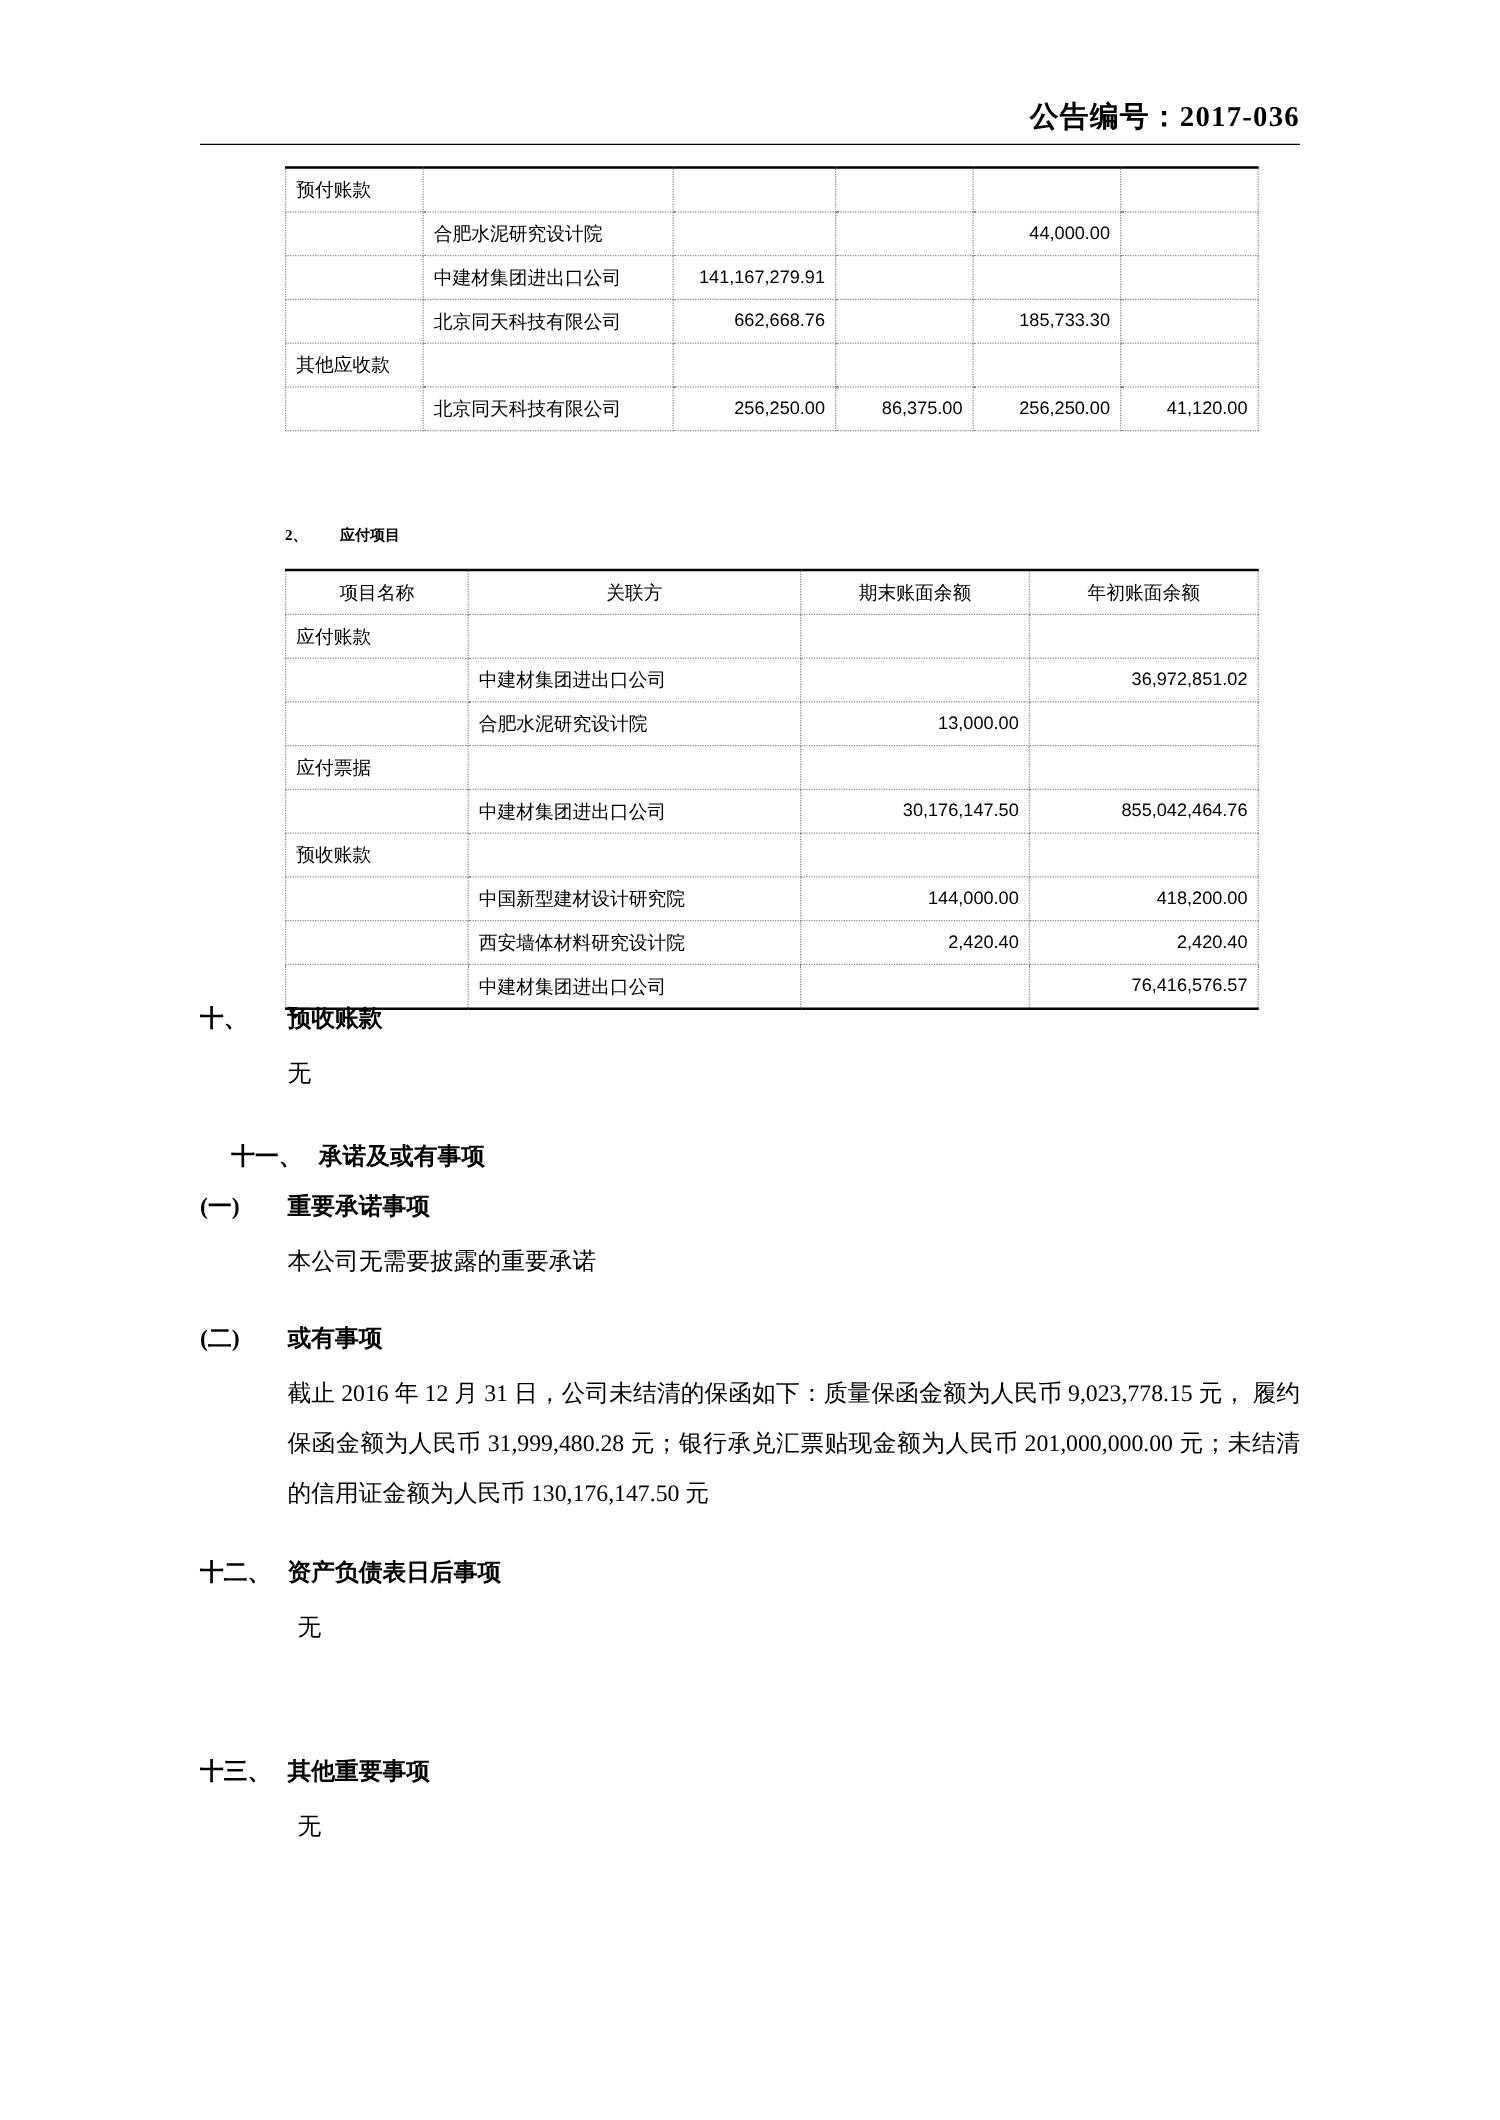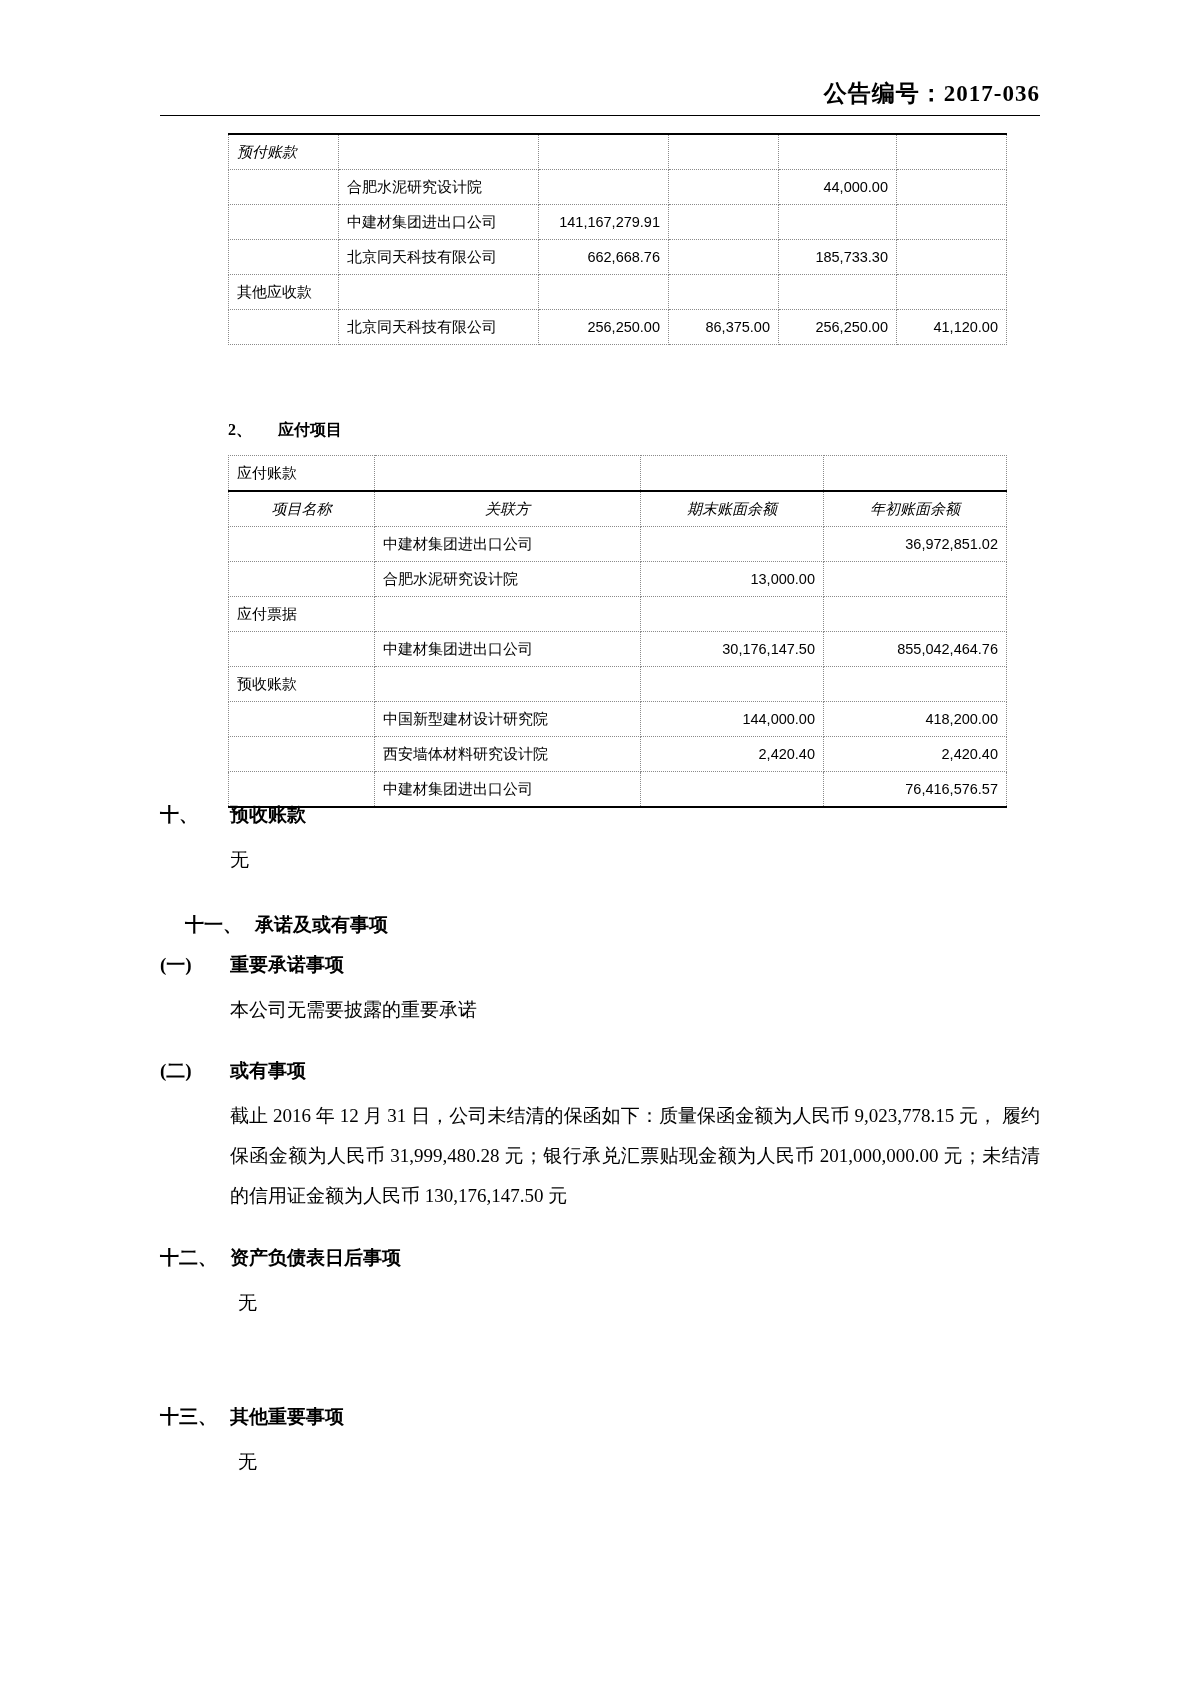--- a/index.html
+++ b/index.html
@@ -71,32 +71,31 @@
   
   .table1-wrap {
     position: absolute;
     top: 133px;
     left: 228px;
     width: 778px;
   }
   .table1-wrap table { width: 778px; table-layout: fixed; }
   .t1-topline {
     border-top: 2.2px solid #000 !important;
-    font-style: italic;
   }
   .t1-botline {
     border-bottom: 2.2px solid #000 !important;
   }
 
   
   .sec-2 {
     position: absolute;
     top: 420px;
     left: 228px;
-    font-size: 16px;
+    font-size: 12px;
     font-weight: bold;
     font-family: "Liberation Serif", "DejaVu Serif", serif;
   }
   .sec-2 .num { margin-right: 26px; }
 
   
   .table2-wrap {
     position: absolute;
     top: 455px;
     left: 228px;
@@ -219,32 +218,32 @@
   <div class="table2-wrap">
     <table class="doc-table">
       <colgroup>
         <col style="width:146px">
         <col style="width:266px">
         <col style="width:183px">
         <col style="width:183px">
       </colgroup>
       <tbody>
         <tr>
-          <td class="cn">应付账款</td>
-          <td class="cn"></td>
-          <td class="num"></td>
-          <td class="num"></td>
-        </tr>
-        <tr>
           <td class="cn ctr t1-topline">项目名称</td>
           <td class="cn ctr t1-topline">关联方</td>
           <td class="cn ctr t1-topline">期末账面余额</td>
           <td class="cn ctr t1-topline">年初账面余额</td>
         </tr>
         <tr>
+          <td class="cn">应付账款</td>
+          <td class="cn"></td>
+          <td class="num"></td>
+          <td class="num"></td>
+        </tr>
+        <tr>
           <td class="cn"></td>
           <td class="cn">中建材集团进出口公司</td>
           <td class="num"></td>
           <td class="num">36,972,851.02</td>
         </tr>
         <tr>
           <td class="cn"></td>
           <td class="cn">合肥水泥研究设计院</td>
           <td class="num">13,000.00</td>
           <td class="num"></td>

